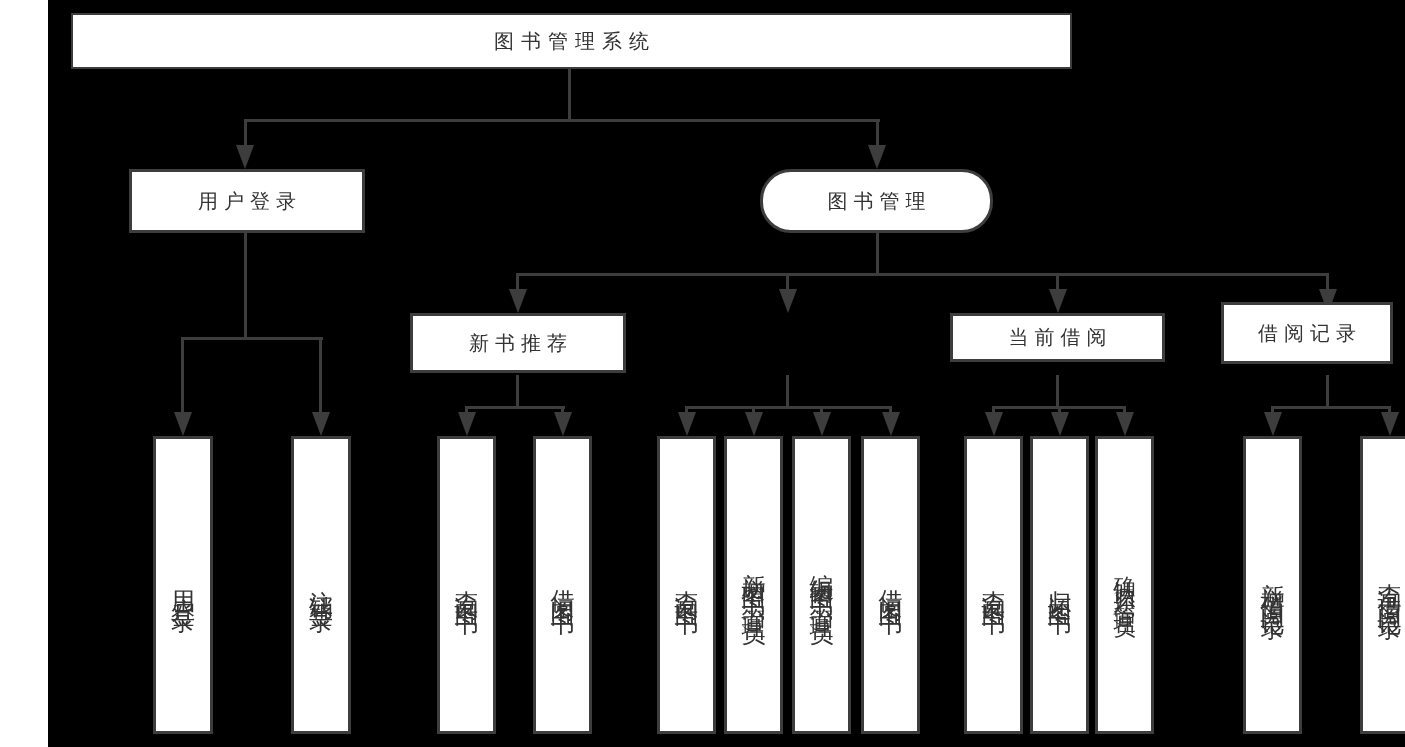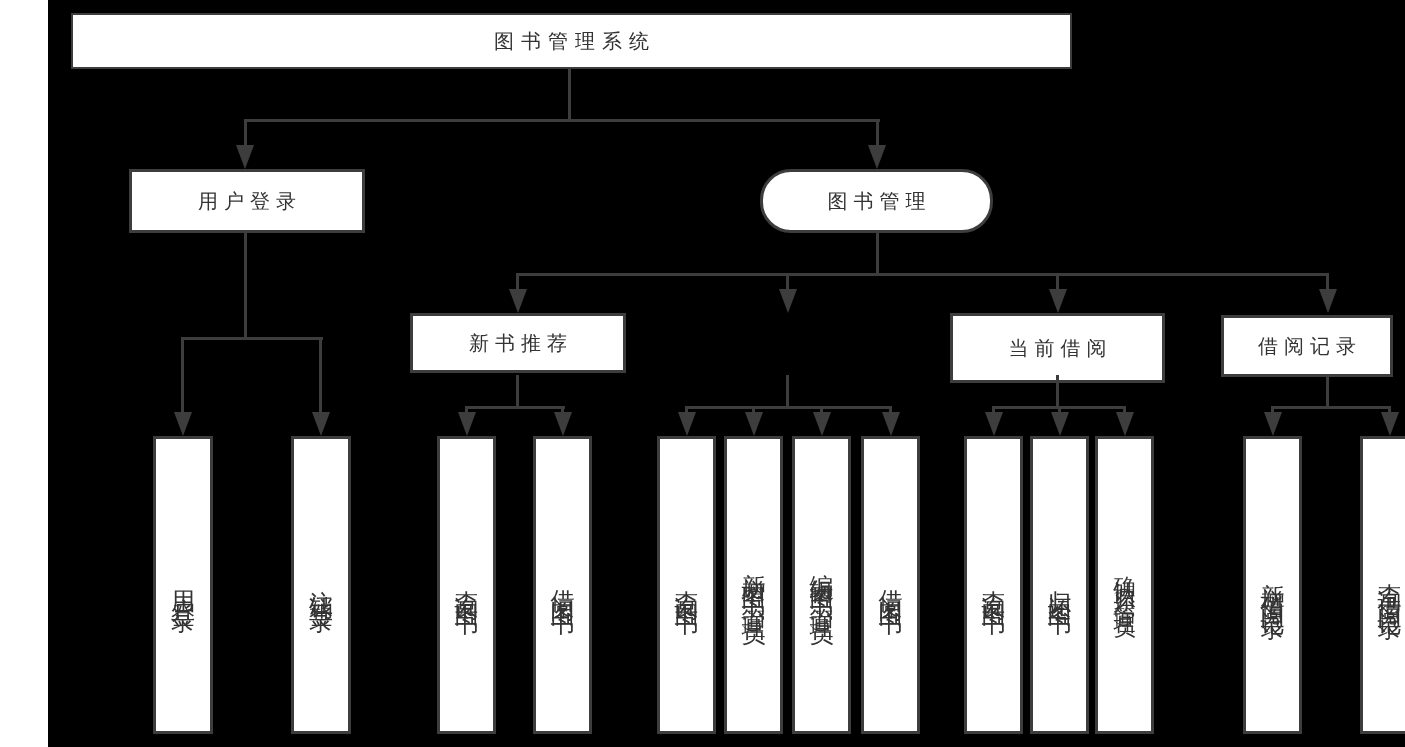--- a/index.html
+++ b/index.html
@@ -69,24 +69,24 @@
   <div class="vline" style="left:1008px; top:273px; height:19px;"></div>
   <div class="vline" style="left:1278px; top:273px; height:19px;"></div>
   <div class="arrow" style="left:461px;  top:289px;"></div>
   <div class="arrow" style="left:731px;  top:289px;"></div>
   <div class="arrow" style="left:1001px; top:289px;"></div>
   <div class="arrow" style="left:1271px; top:289px;"></div>
 
   <div class="box" style="left:362px; top:313px; width:216px; height:60px;">
     <span class="hlabel">新书推荐</span>
   </div>
-  <div class="box" style="left:902px; top:313px; width:215px; height:70px;">
+  <div class="box" style="left:902px; top:313px; width:215px; height:49px;">
     <span class="hlabel">当前借阅</span>
   </div>
-  <div class="box" style="left:1173px; top:315px; width:172px; height:62px;text-align:right;">
+  <div class="box" style="left:1173px; top:302px; width:172px; height:62px;text-align:right;">
     <span class="hlabel">借阅记录</span>
   </div>
 
   <div class="vline" style="left:468px;  top:375px; height:34px;"></div>
   <div class="hline" style="left:417px;  top:406px; width:100px;"></div>
   <div class="vline" style="left:417px;  top:406px; height:9px;"></div>
   <div class="vline" style="left:513px;  top:406px; height:9px;"></div>
   <div class="arrow" style="left:410px;  top:412px;"></div>
   <div class="arrow" style="left:506px;  top:412px;"></div>
 

